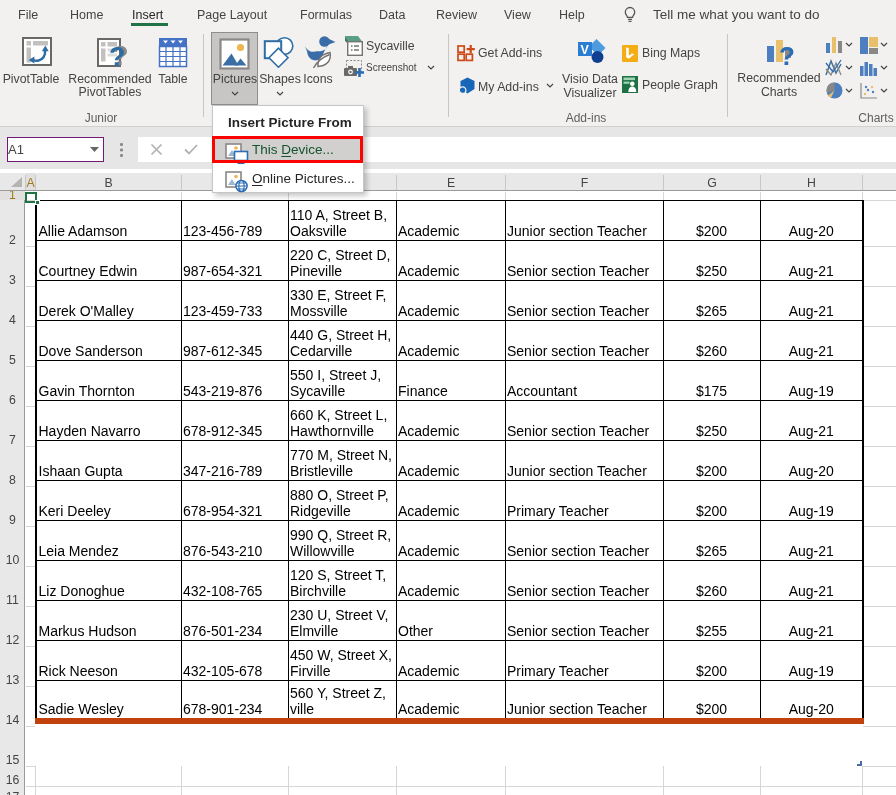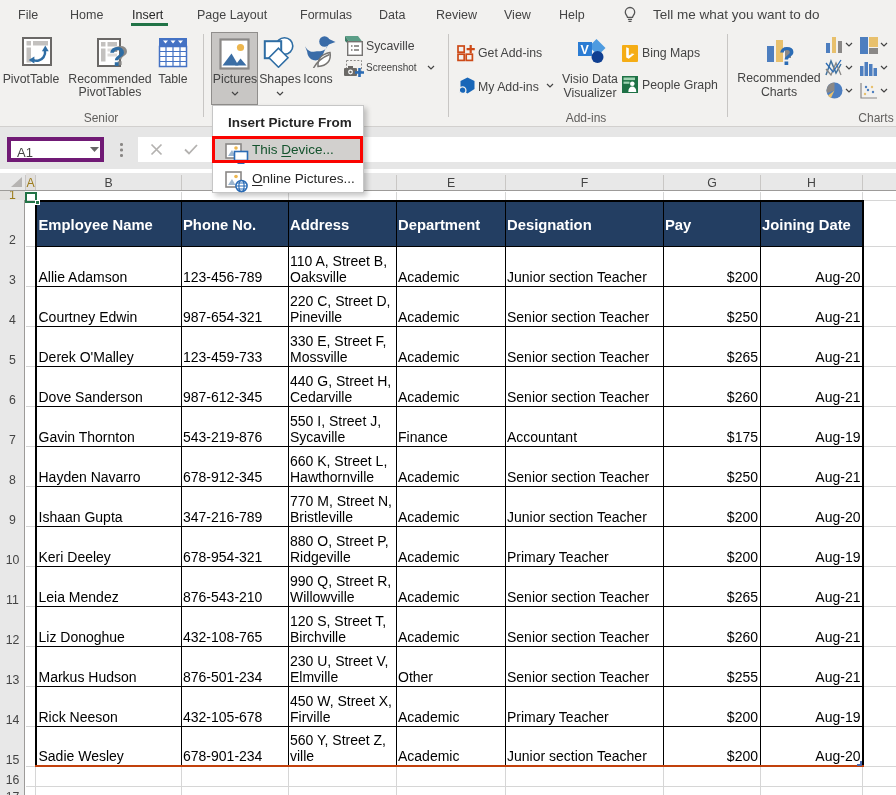--- a/index.html
+++ b/index.html
@@ -7,22 +7,22 @@
 .tab{position:absolute;top:8px;font-size:12.5px;color:#444;white-space:nowrap}
 .rl{position:absolute;font-size:12.3px;color:#444;white-space:nowrap}
 .rlc{position:absolute;font-size:12.3px;color:#444;white-space:nowrap;text-align:center;line-height:13px}
 .gl{position:absolute;font-size:12px;color:#605e5c;text-align:center;white-space:nowrap}
 .ch{position:absolute;top:0;height:17px;font-size:12.3px;color:#444;text-align:center;line-height:20px}
 .rn{position:absolute;width:25px;text-align:center;font-size:12.3px;color:#444}
 .gh{position:absolute;height:1px;background:#d6d6d6}
 .gv{position:absolute;width:1px;background:#d6d6d6}
 .cv{position:absolute;top:2px;width:1px;height:15px;background:#c9c7c5}
 td{border:1px solid #000;font-size:14px;color:#000;vertical-align:bottom;padding:0 1.5px 1px 1.5px;white-space:nowrap;overflow:hidden}
-td:first-child{border-left:2px solid #000} td:last-child{border-right:2px solid #000} tr.last td{border-bottom:2px solid #c2410c} tr.h td{border-top:2px solid #000;background:#233e62;color:#fff;font-weight:bold;font-size:14.8px;vertical-align:middle;padding:2px 0 0 1.5px}
-td.r{text-align:right}
+td:first-child{border-left:2px solid #000} td:last-child{border-right:2px solid #000} tr.last td{border-bottom:6px solid #c2410c} tr.h td{border-top:2px solid #000;background:#233e62;color:#fff;font-weight:bold;font-size:14.8px;vertical-align:middle;padding:2px 0 0 1.5px}
+td.r{text-align:center}
 table{border-collapse:collapse;table-layout:fixed}
 u{text-decoration:underline;text-underline-offset:2px}
 </style></head><body>
 <div class="a" style="left:0;top:0;width:896px;height:30px;background:#f2f1ef"></div>
 <span class="tab" style="left:18px">File</span>
 <span class="tab" style="left:70px">Home</span>
 <span class="tab" style="left:197px">Page Layout</span>
 <span class="tab" style="left:300px">Formulas</span>
 <span class="tab" style="left:379px">Data</span>
 <span class="tab" style="left:436px">Review</span>
@@ -32,21 +32,21 @@
 <div class="a" style="left:131px;top:23px;width:37px;height:3px;background:#217346"></div>
 <svg class="a" style="left:622px;top:6px" width="16" height="18" viewBox="0 0 16 18">
     <path d="M8 1.5a4.7 4.7 0 0 1 4.7 4.7c0 2.5-1.8 3.4-2.2 5.1h-5c-.4-1.7-2.2-2.6-2.2-5.1A4.7 4.7 0 0 1 8 1.5Z" fill="none" stroke="#555" stroke-width="1.3"></path>
     <path d="M5.9 13.3h4.2M6.5 15.3h3" stroke="#555" stroke-width="1.2"></path>
   </svg>
 <span class="tab" style="left:653px;font-size:13.5px;top:7px">Tell me what you want to do</span>
 <div class="a" style="left:0;top:30px;width:896px;height:97px;background:#f2f1ef;border-bottom:1px solid #d2d0ce"></div>
 <div class="a" style="left:203px;top:34px;width:1px;height:83px;background:#c8c6c4"></div>
 <div class="a" style="left:448px;top:34px;width:1px;height:83px;background:#c8c6c4"></div>
 <div class="a" style="left:727px;top:34px;width:1px;height:83px;background:#c8c6c4"></div>
-<div class="gl" style="left:66px;top:111px;width:70px">Senior</div>
+<div class="gl" style="left:66px;top:111px;width:70px">Junior</div>
 <div class="gl" style="left:551px;top:111px;width:70px">Add-ins</div>
 <div class="gl" style="left:841px;top:111px;width:70px">Charts</div>
 <svg class="a" style="left:22px;top:37px" width="30" height="29" viewBox="0 0 30 29">
     <rect x="1" y="1" width="28" height="27" fill="#fff" stroke="#6a6866" stroke-width="2"></rect>
     <rect x="4.5" y="4" width="4.5" height="4.5" fill="#c3c1bf"></rect>
     <rect x="11" y="4" width="15" height="4.5" fill="#c3c1bf"></rect>
     <rect x="4.5" y="10.5" width="4.5" height="15" fill="#c3c1bf"></rect>
     <path d="M11 22.8c3.5 1.9 8 1 10.5-2.5 1.4-2 1.9-4.3 1.5-6.6" fill="none" stroke="#2e6da4" stroke-width="2.5"></path>
     <path d="M19.9 14.3h6.8l-3.4-5.7z" fill="#2e6da4"></path>
     <path d="M12.4 19.6v6.8l-5.7-3.4z" fill="#2e6da4"></path>
@@ -213,21 +213,21 @@
     <circle cx="5" cy="11" r="1.2" fill="#e8c06c"></circle>
     <circle cx="8" cy="7" r="1.2" fill="#4d7ebf"></circle>
     <circle cx="12" cy="4" r="1.2" fill="#e8c06c"></circle>
     <circle cx="13" cy="9" r="1.2" fill="#4d7ebf"></circle>
     <circle cx="6" cy="4" r="1.2" fill="#4d7ebf"></circle>
   </svg>
 <svg class="a" style="left:880px;top:88px" width="8" height="5" viewBox="0 0 8 5">
     <path d="M1 1l3 3 3-3" stroke="#444" stroke-width="1.2" fill="none"></path>
   </svg>
 <div class="a" style="left:0;top:127px;width:896px;height:42px;background:#e6e6e6"></div>
-<div class="a" style="left:7px;top:137px;width:97px;height:25px;background:#fff;border:4px solid #701a75;font-size:13px;color:#444;line-height:23px;padding-left:6px">A1</div>
+<div class="a" style="left:7px;top:137px;width:97px;height:25px;background:#fff;border:1px solid #701a75;font-size:13px;color:#444;line-height:23px;">A1</div>
 <svg class="a" style="left:90px;top:147px" width="9" height="5" viewBox="0 0 9 5">
     <path d="M0 0h9L4.5 5z" fill="#666"></path>
   </svg>
 <div class="a" style="left:120px;top:143px;width:2.5px;height:2.5px;border-radius:50%;background:#8a8886;box-shadow:0 5.5px 0 #8a8886,0 11px 0 #8a8886"></div>
 <div class="a" style="left:138px;top:137px;width:758px;height:25px;background:#fff"></div>
 <svg class="a" style="left:150px;top:143px" width="13" height="13" viewBox="0 0 13 13">
     <path d="M1.5 1.5l10 10M11.5 1.5l-10 10" stroke="#b4b2b0" stroke-width="1.7"></path>
   </svg>
 <svg class="a" style="left:184px;top:144px" width="14" height="11" viewBox="0 0 14 11">
     <path d="M1 5.5l4 4L13 1" stroke="#b4b2b0" stroke-width="1.8" fill="none"></path>
@@ -334,29 +334,20 @@
 <colgroup>
       <col style="width:145px">
       <col style="width:107px">
       <col style="width:108px">
       <col style="width:109px">
       <col style="width:158px">
       <col style="width:97px">
       <col style="width:103px">
     </colgroup>
 <tbody>
-      <tr class="h" style="height:45px">
-        <td>Employee Name</td>
-        <td>Phone No.</td>
-        <td>Address</td>
-        <td>Department</td>
-        <td>Designation</td>
-        <td>Pay</td>
-        <td>Joining Date</td>
-      </tr>
 <tr style="height:40px">
         <td>Allie Adamson</td>
         <td>123-456-789</td>
         <td>110 A, Street B,<br>Oaksville</td>
         <td>Academic</td>
         <td>Junior section Teacher</td>
         <td class="r">$200</td>
         <td class="r">Aug-20</td>
       </tr>
 <tr style="height:40px">

